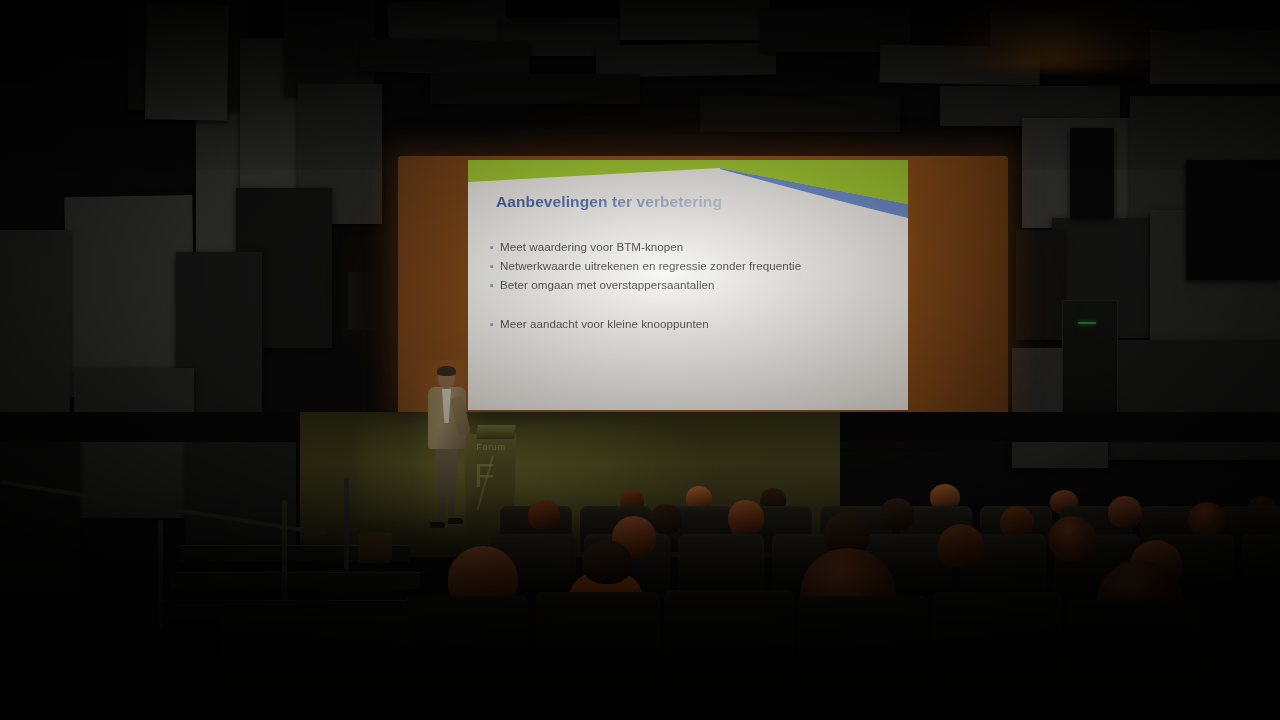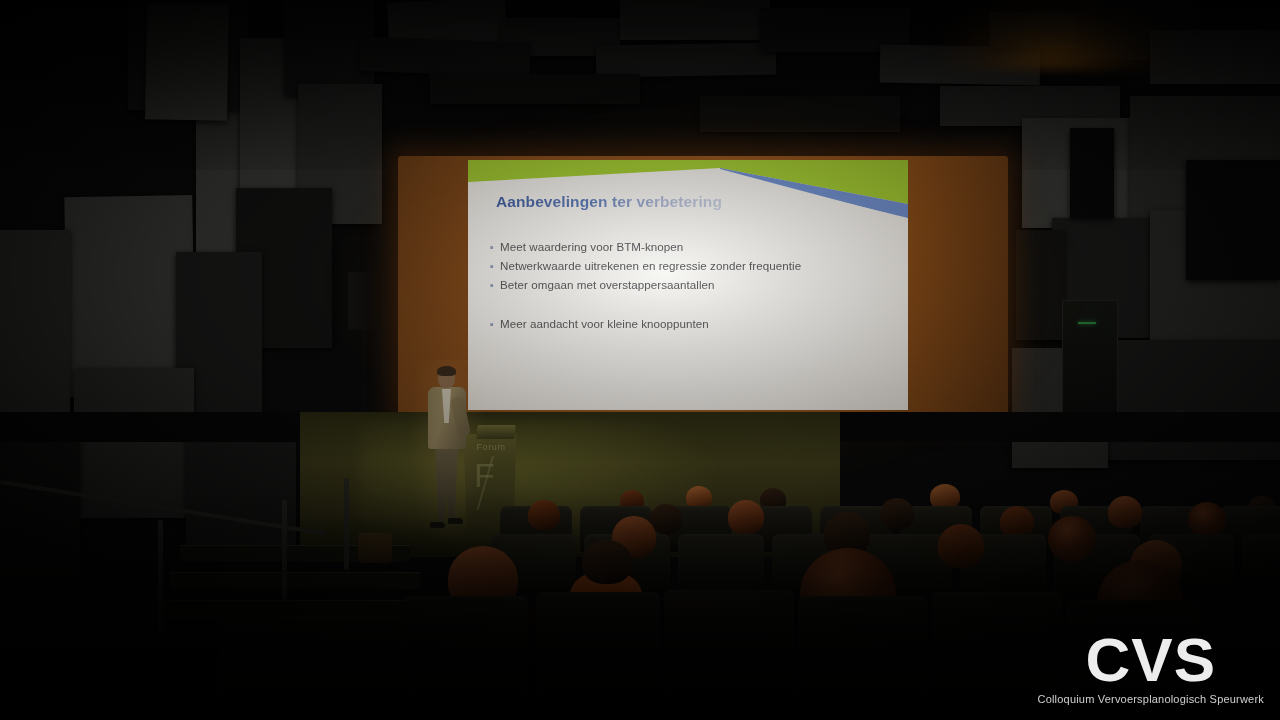--- a/index.html
+++ b/index.html
@@ -554,18 +554,14 @@
     <div class="seat front" style="left:664px; top:590px; width:130px; height:134px;"></div>
     <div class="seat front" style="left:798px; top:596px; width:130px; height:128px;"></div>
     <div class="seat front" style="left:932px; top:592px; width:130px; height:132px;"></div>
     <div class="seat front" style="left:1066px;top:600px; width:134px; height:124px;"></div>
     <div class="seat front" style="left:220px; top:616px; width:190px; height:110px;"></div>
   </div>
 
   <div class="bottomdark"></div>
   <div class="vignette"></div>
 
-  <div class="watermark">
-    <div class="wm-main">CVS</div>
-    <div class="wm-sub">Colloquium Vervoersplanologisch Speurwerk</div>
-  </div>
 
 </div>
 
 </body></html>

